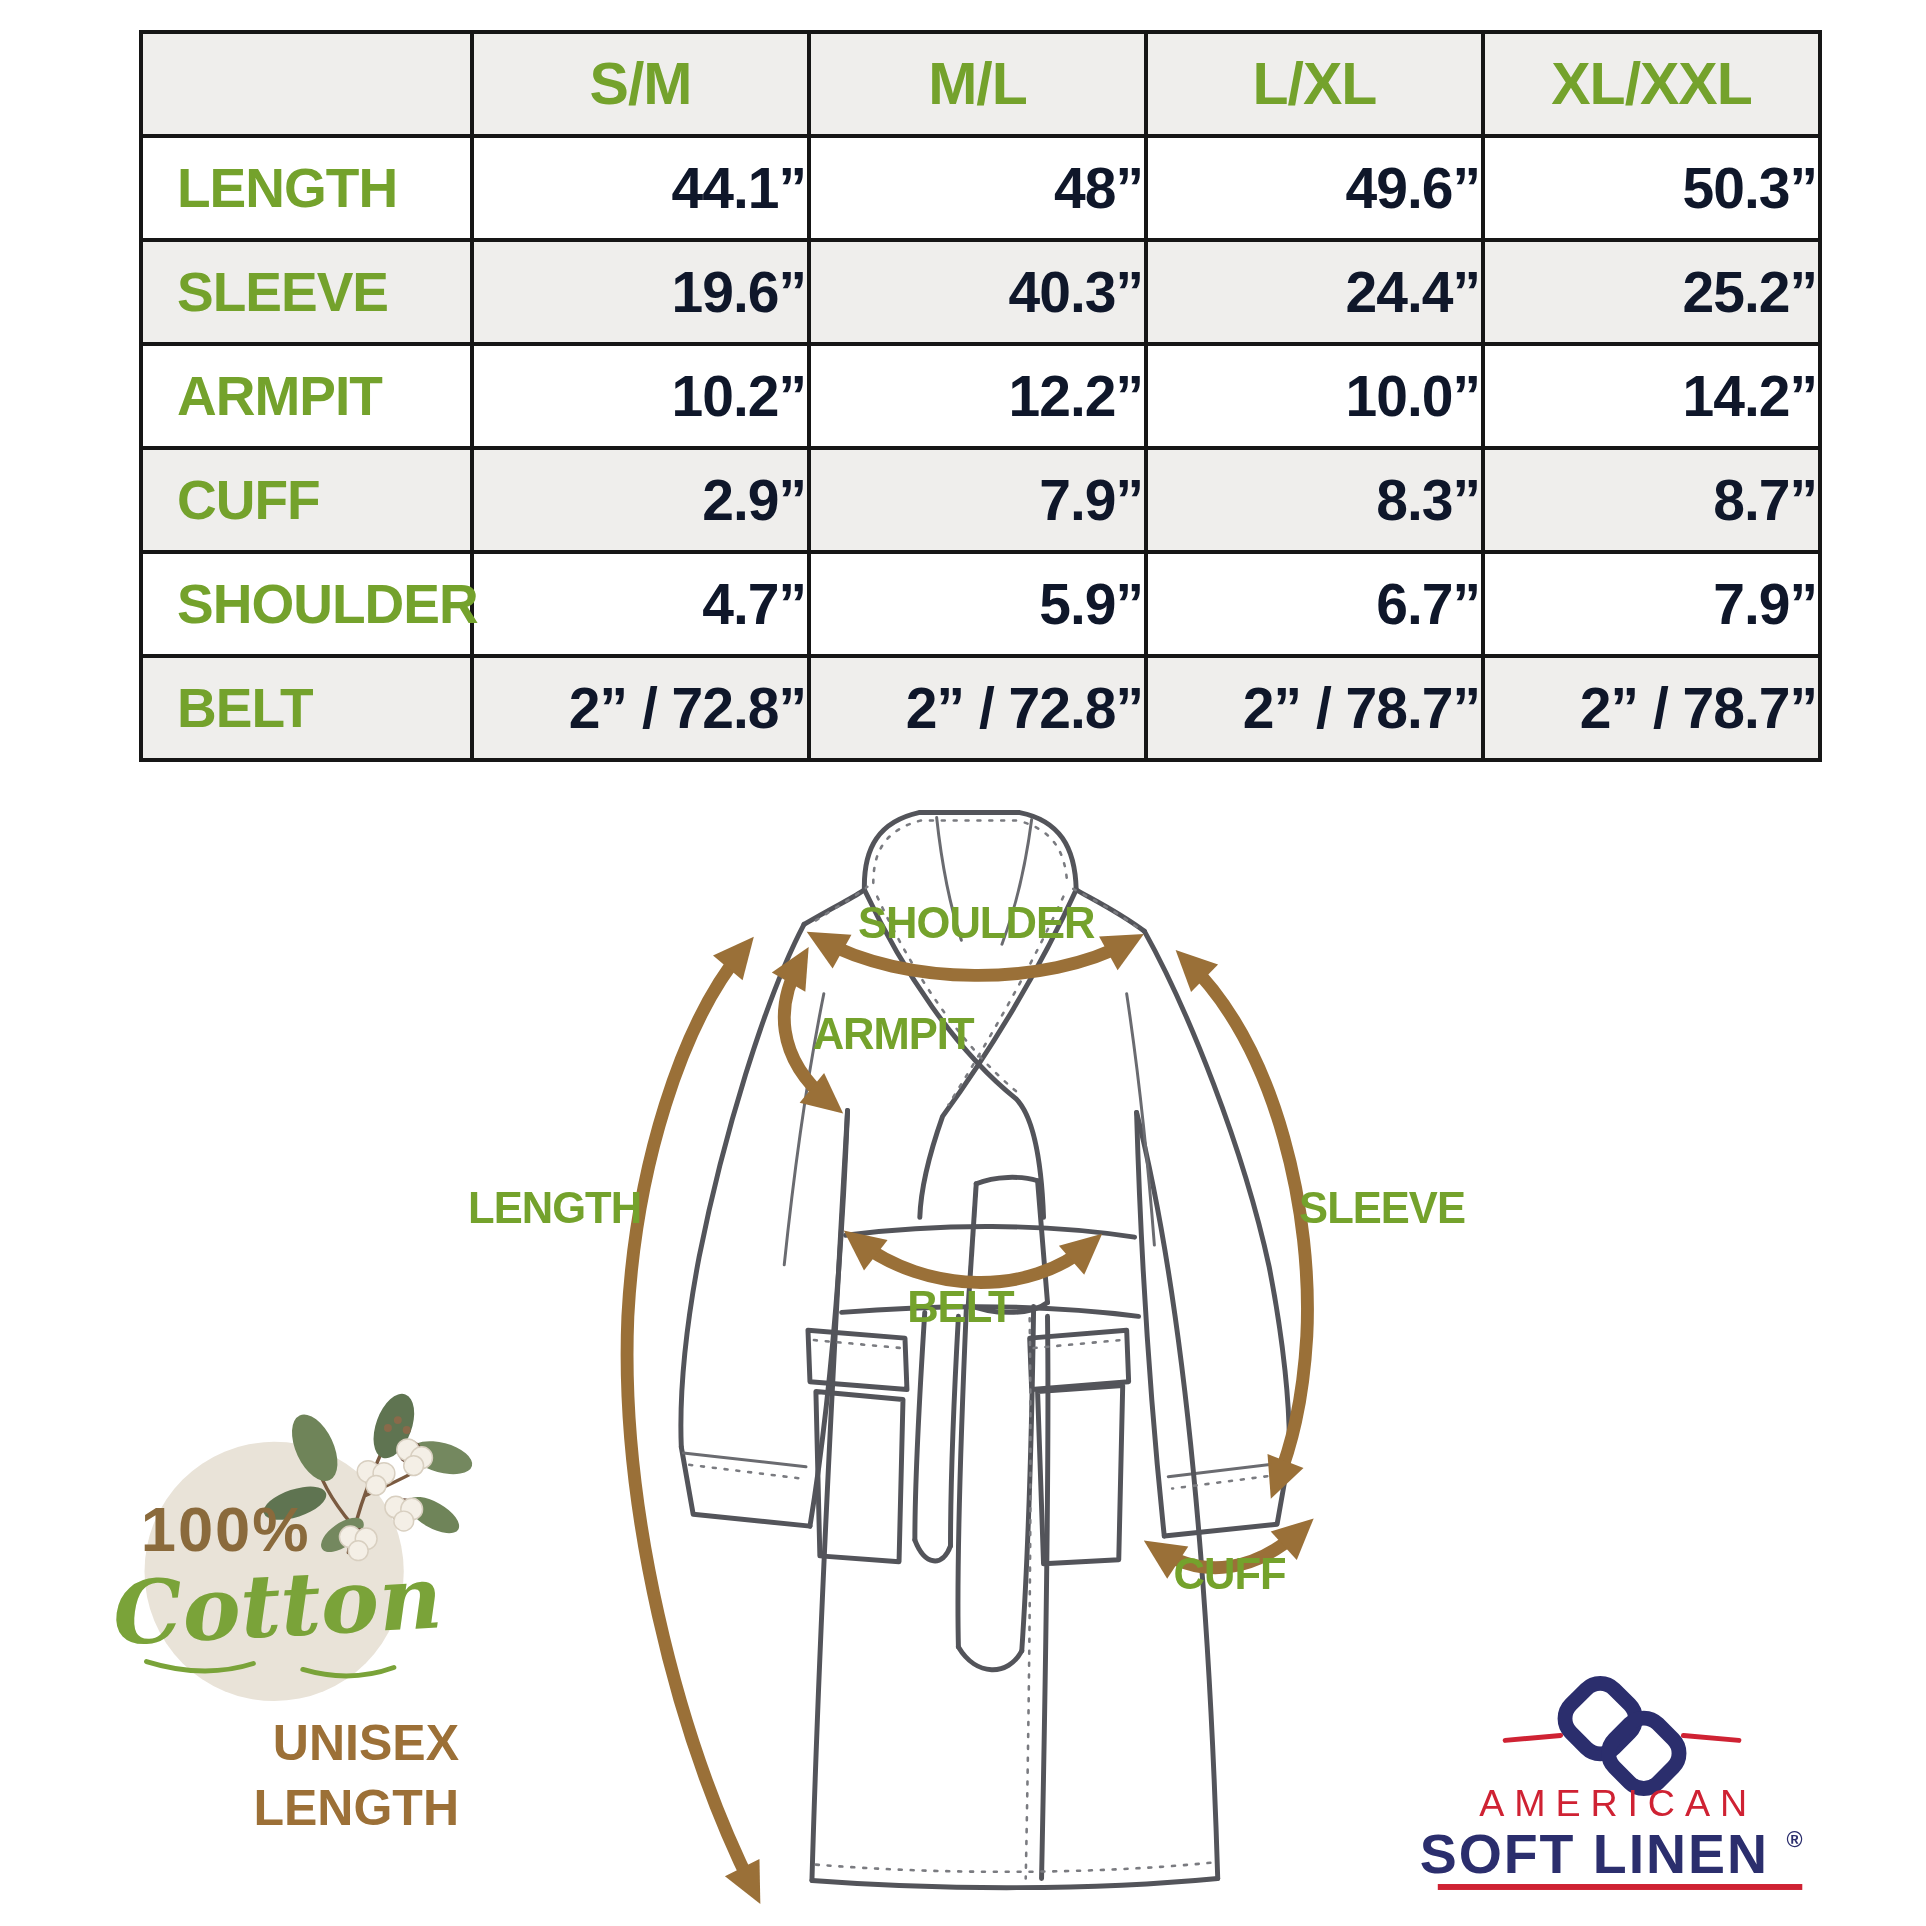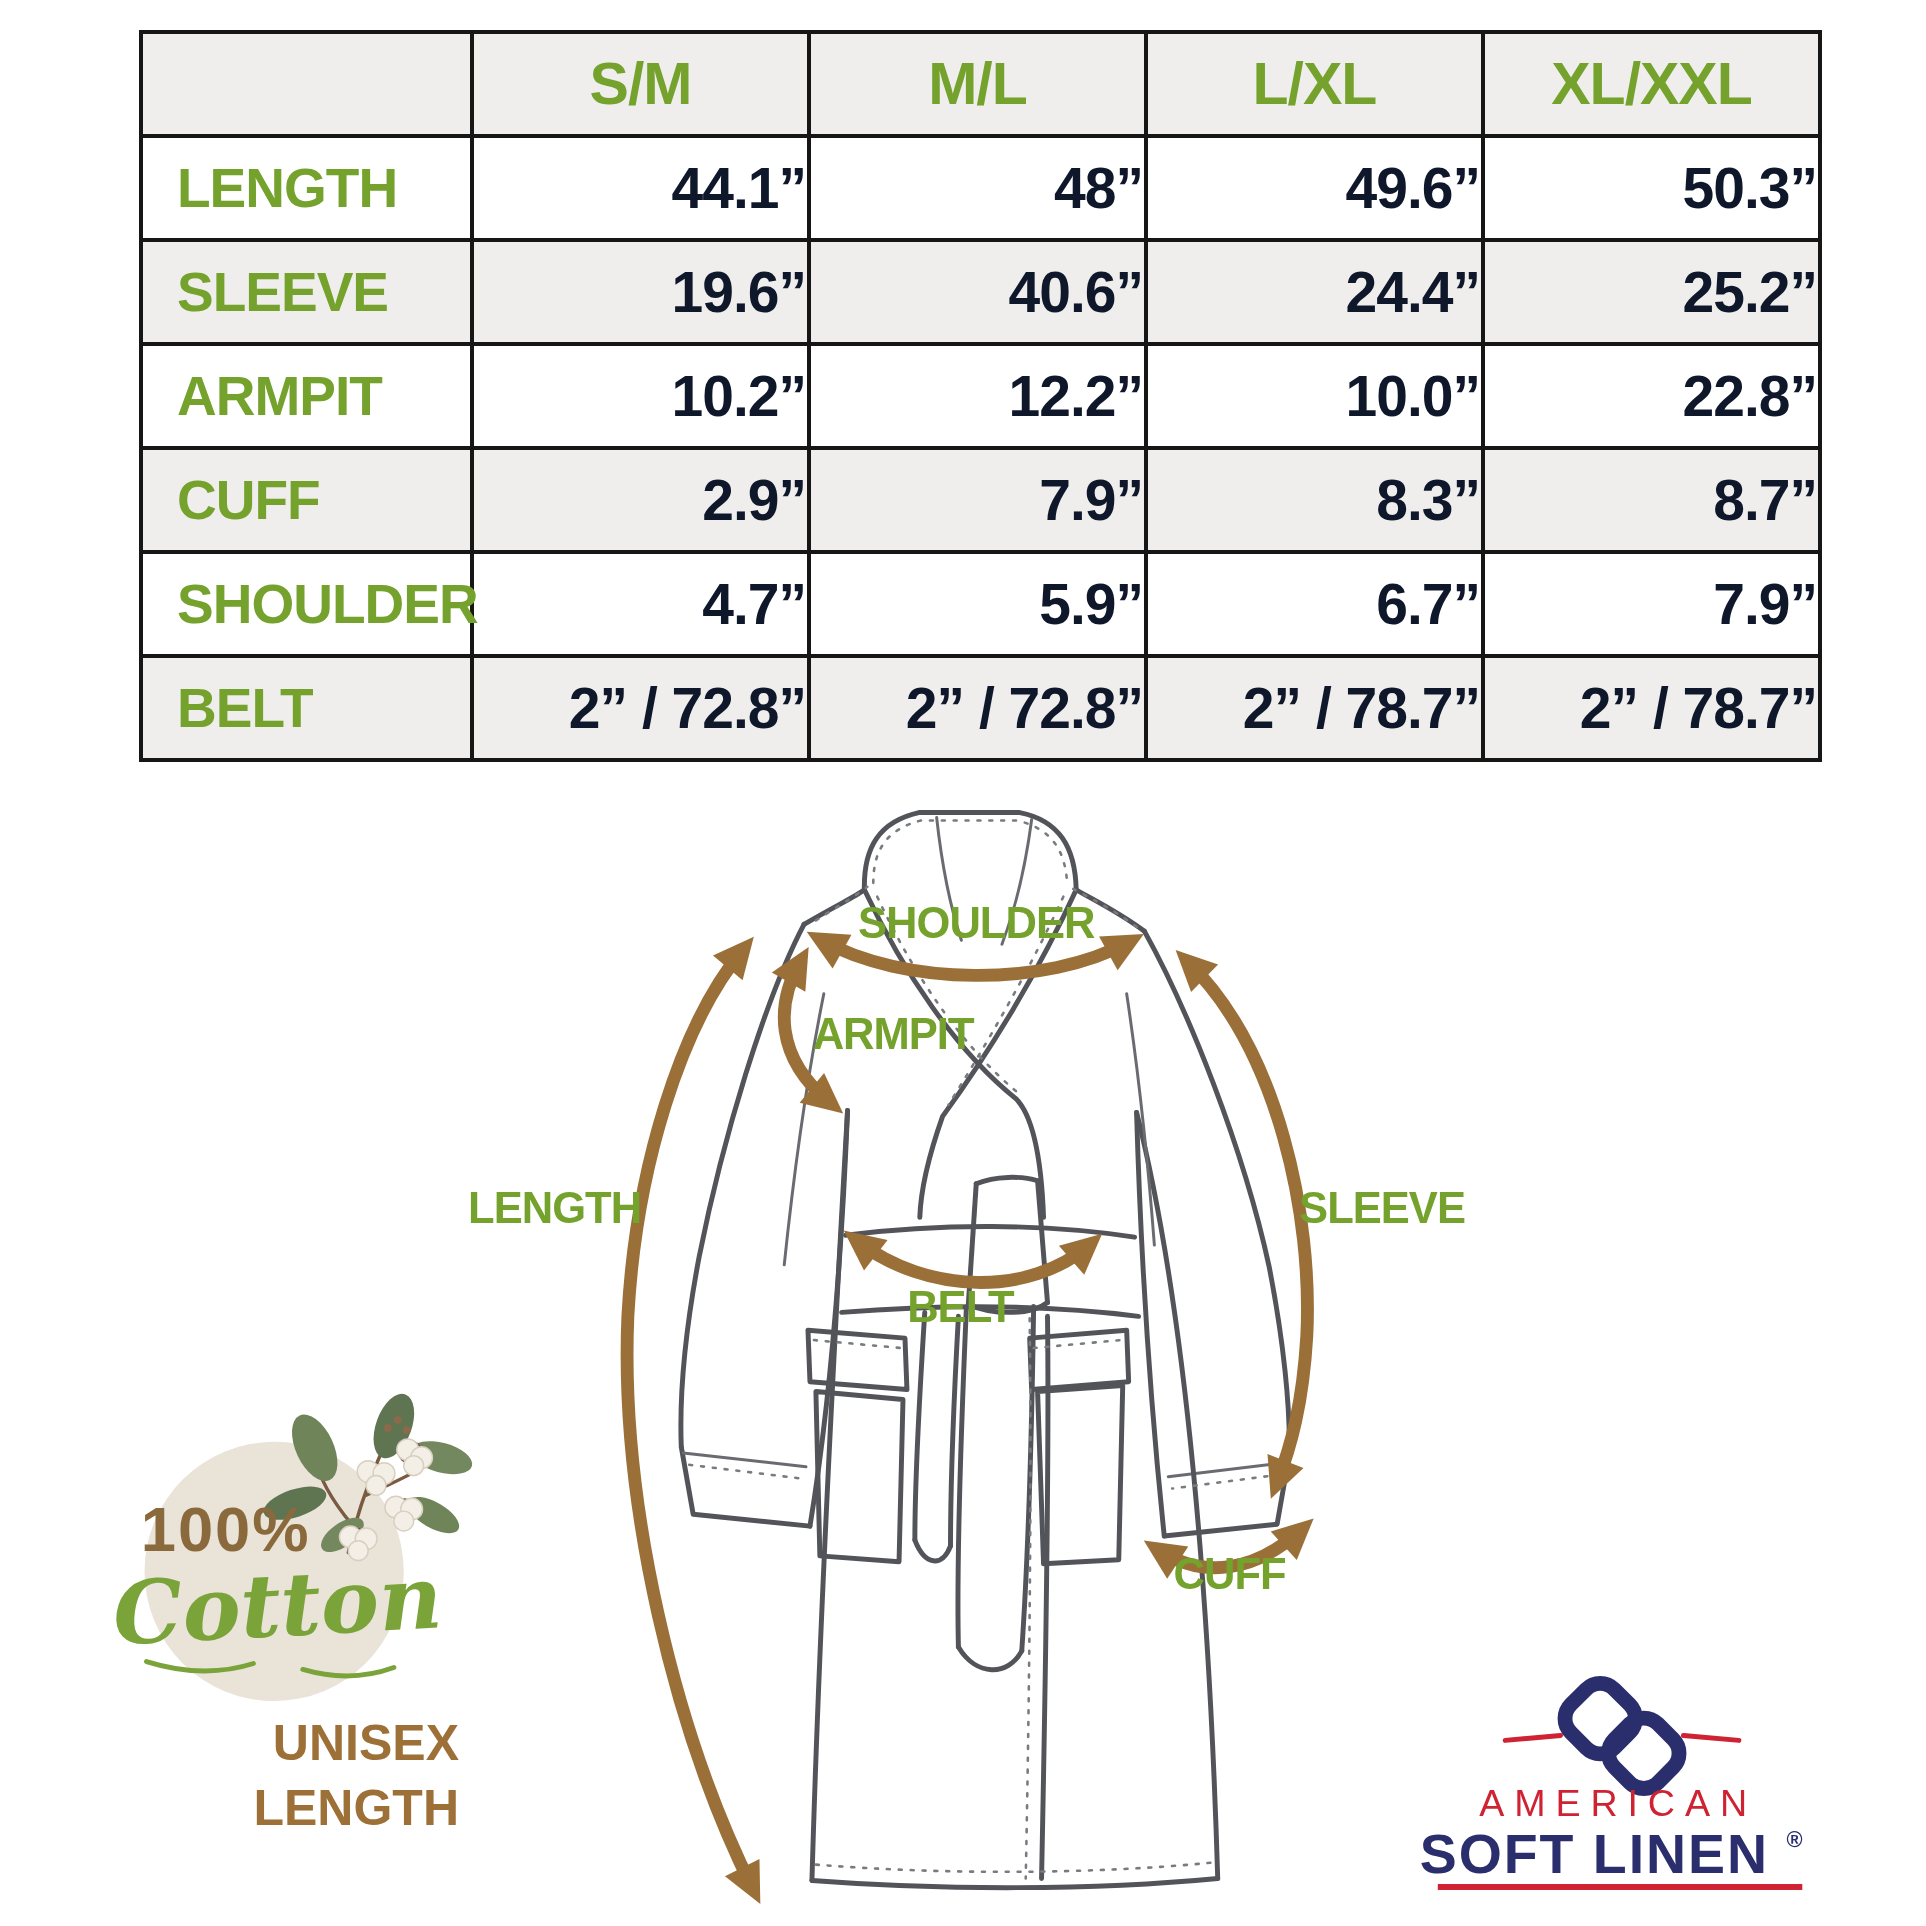--- a/index.html
+++ b/index.html
@@ -62,30 +62,30 @@
       <tr>
         <td class="rowlabel">LENGTH</td>
         <td class="val">44.1”</td>
         <td class="val">48”</td>
         <td class="val">49.6”</td>
         <td class="val">50.3”</td>
       </tr>
       <tr>
         <td class="rowlabel">SLEEVE</td>
         <td class="val">19.6”</td>
-        <td class="val">40.6”</td>
+        <td class="val">40.3”</td>
         <td class="val">24.4”</td>
         <td class="val">25.2”</td>
       </tr>
       <tr>
         <td class="rowlabel">ARMPIT</td>
         <td class="val">10.2”</td>
         <td class="val">12.2”</td>
         <td class="val">10.0”</td>
-        <td class="val">22.8”</td>
+        <td class="val">14.2”</td>
       </tr>
       <tr>
         <td class="rowlabel">CUFF</td>
         <td class="val">2.9”</td>
         <td class="val">7.9”</td>
         <td class="val">8.3”</td>
         <td class="val">8.7”</td>
       </tr>
       <tr>
         <td class="rowlabel">SHOULDER</td>

